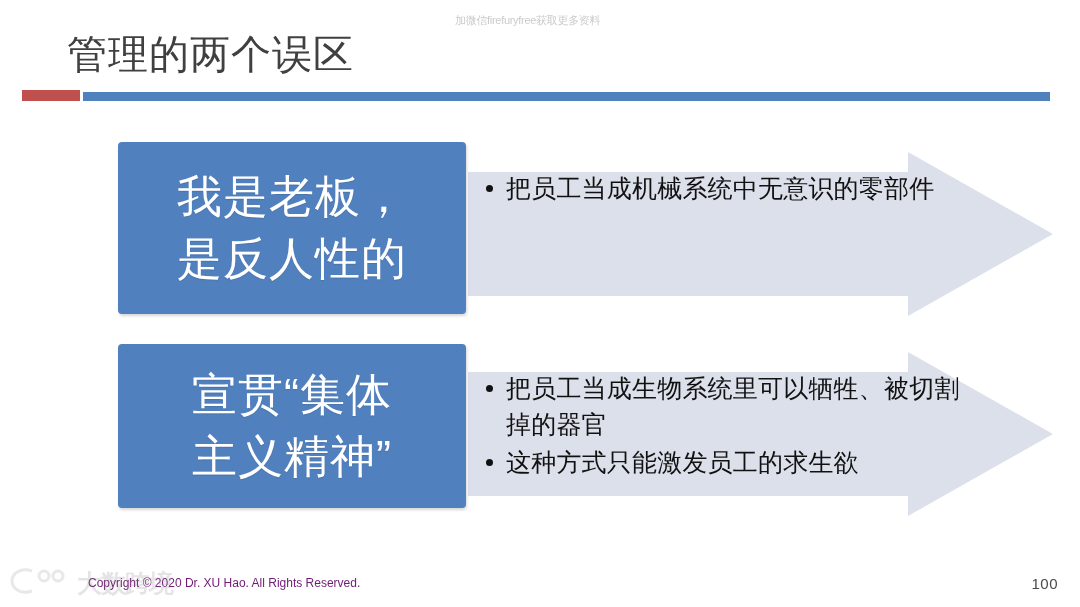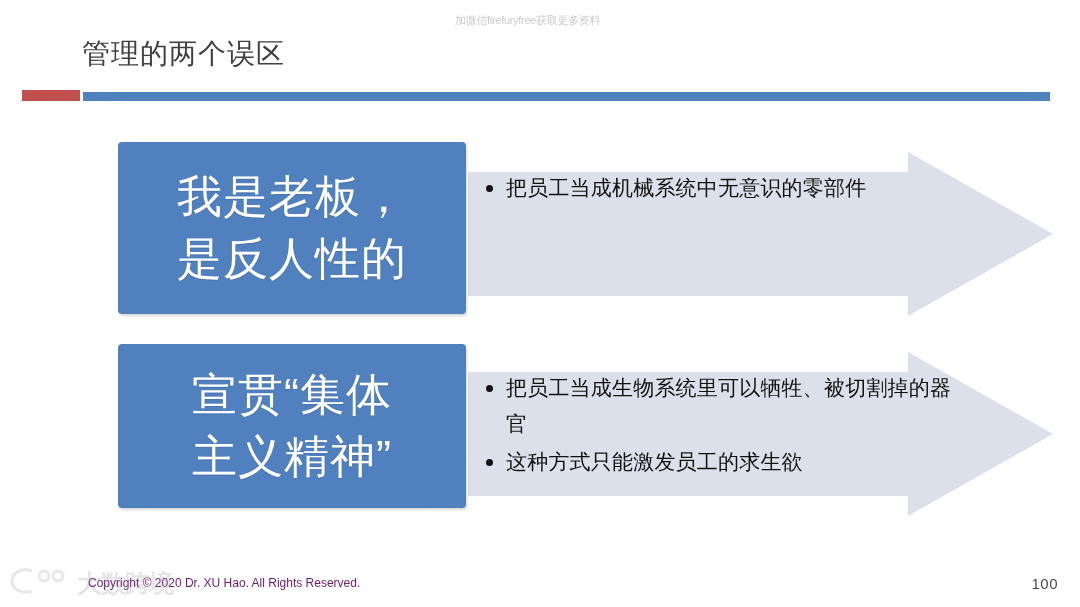--- a/index.html
+++ b/index.html
@@ -35,23 +35,23 @@
     color: #b9b9b9;
     letter-spacing: -0.3px;
     white-space: nowrap;
     filter: blur(0.4px);
     opacity: 0.75;
   }
 
   
   .slide-title {
     position: absolute;
-    left: 82px;
+    left: 67px;
     top: 28px;
-    font-size: 28px;
+    font-size: 40px;
     line-height: 52px;
     color: #404040;
     font-weight: 400;
     letter-spacing: 1px;
     white-space: nowrap;
   }
 
   .rule-red {
     position: absolute;
     left: 22px;
@@ -110,21 +110,21 @@
   }
   .bullets ul {
     list-style: none;
     margin: 0;
     padding: 0;
   }
   .bullets li {
     position: relative;
     padding-left: 22px;
     color: #111111;
-    font-size: 21px;
+    font-size: 25px;
     line-height: 36px;
     letter-spacing: 0.2px;
     margin-bottom: 2px;
   }
   .bullets li::before {
     content: "";
     position: absolute;
     left: 2px;
     top: 15px;
     width: 7px;

